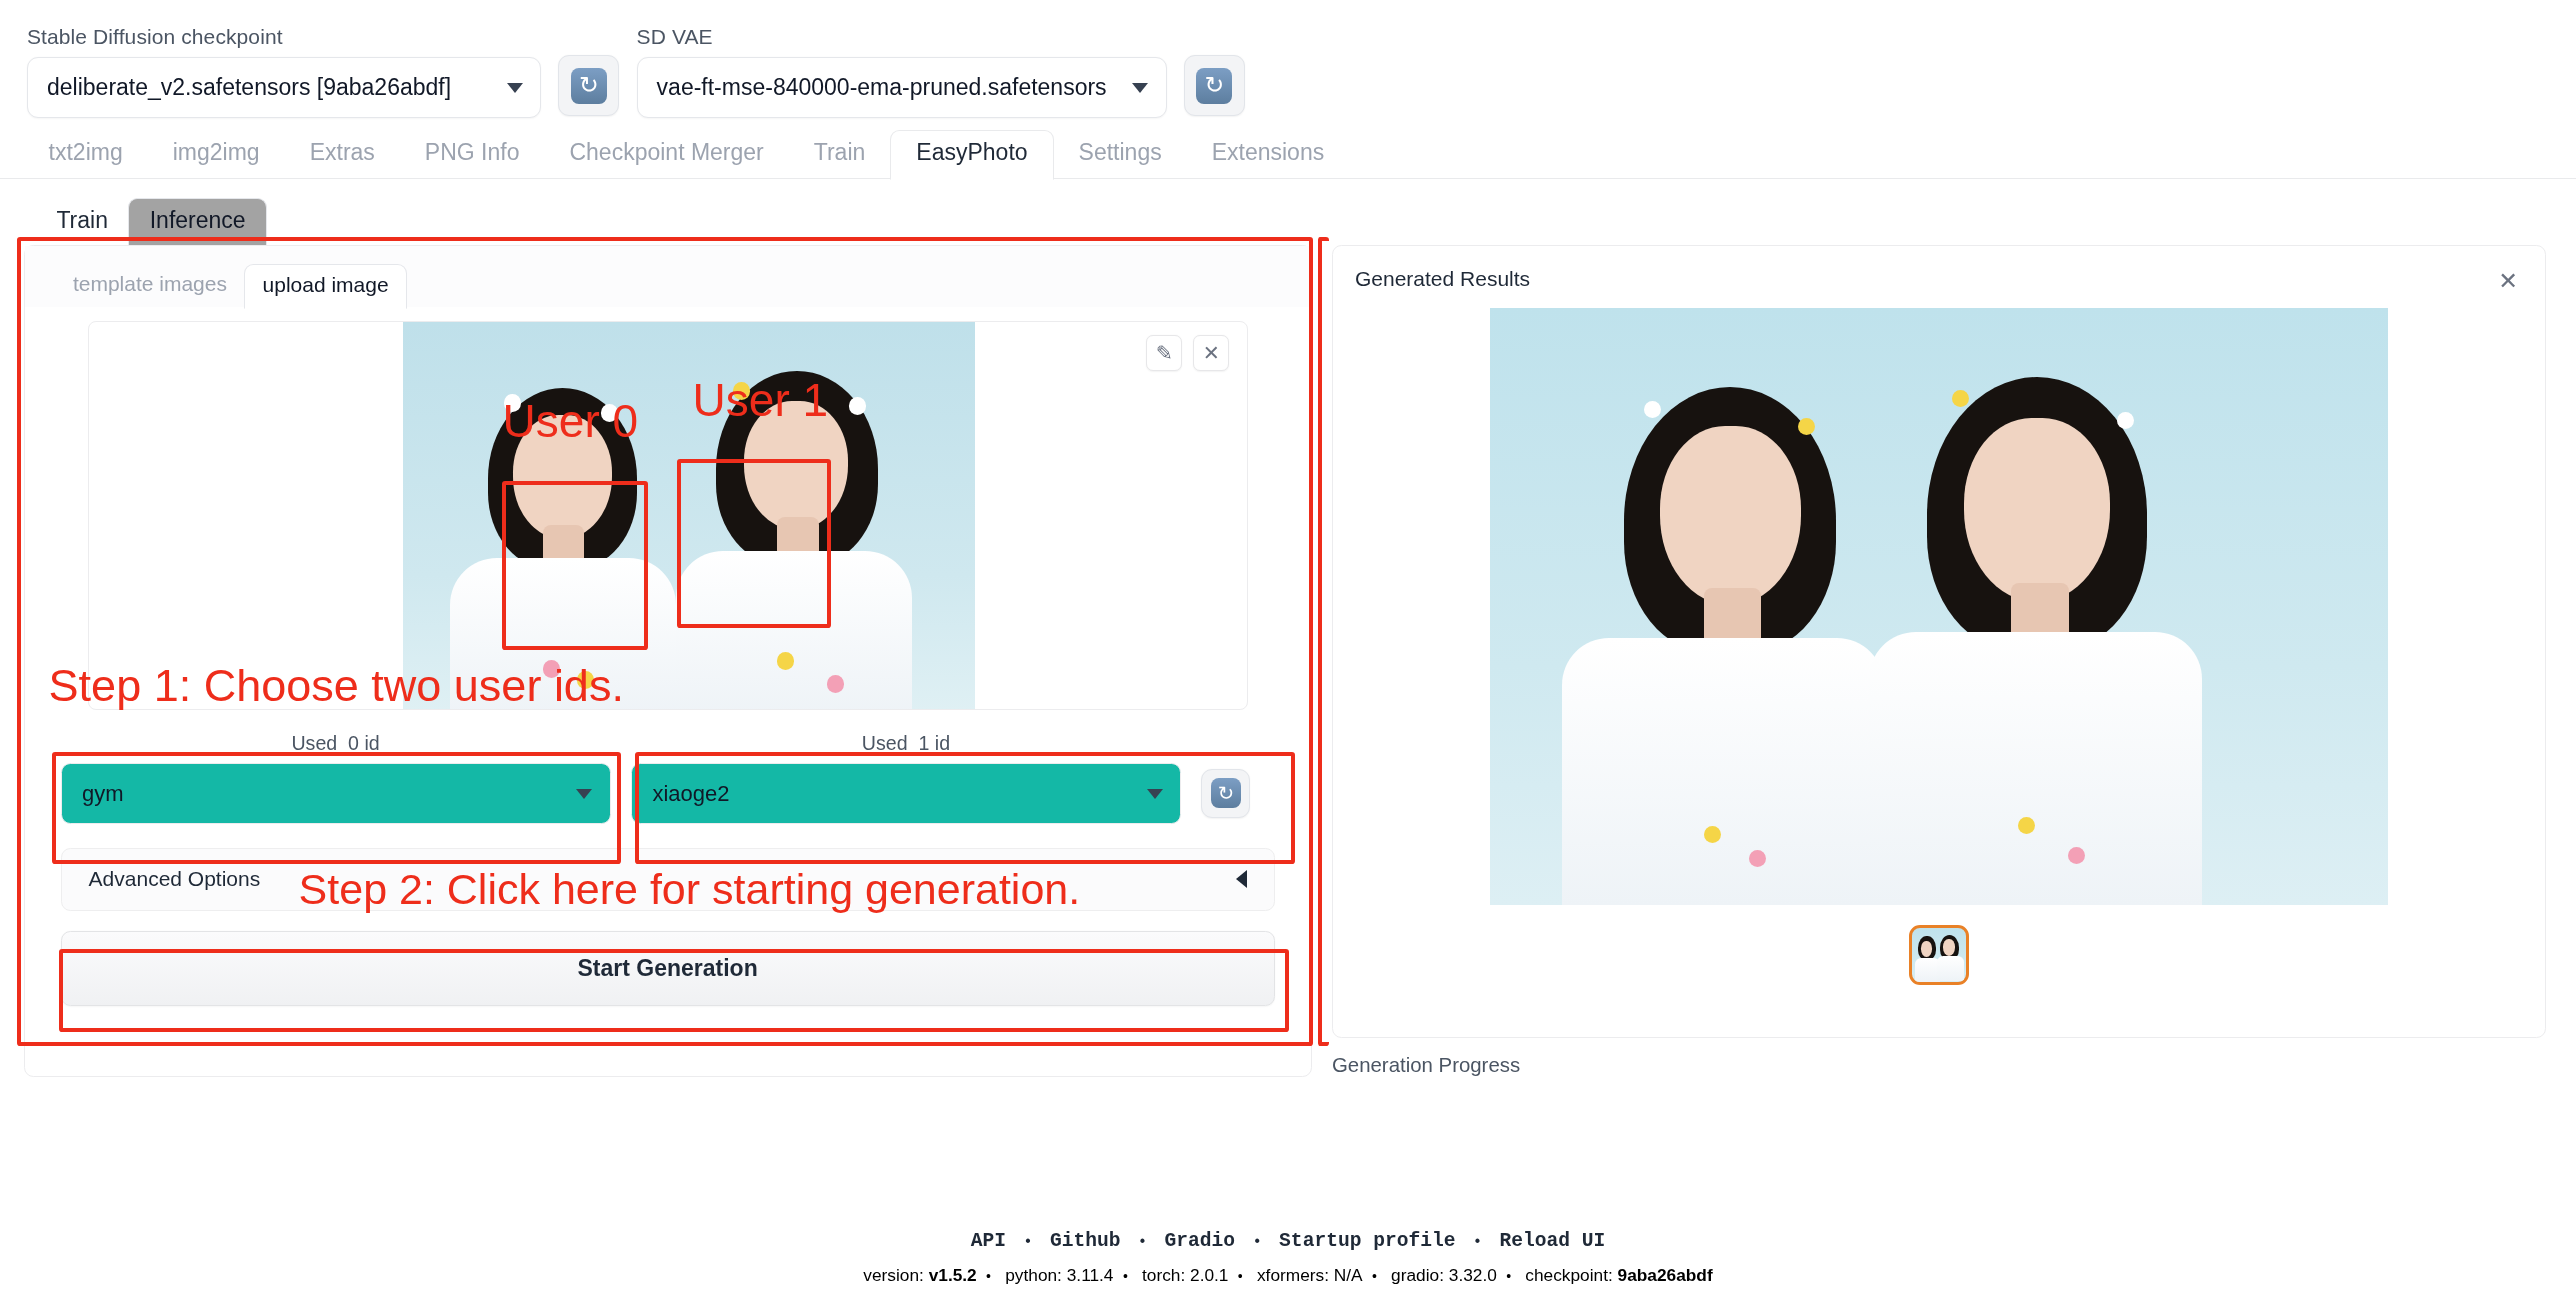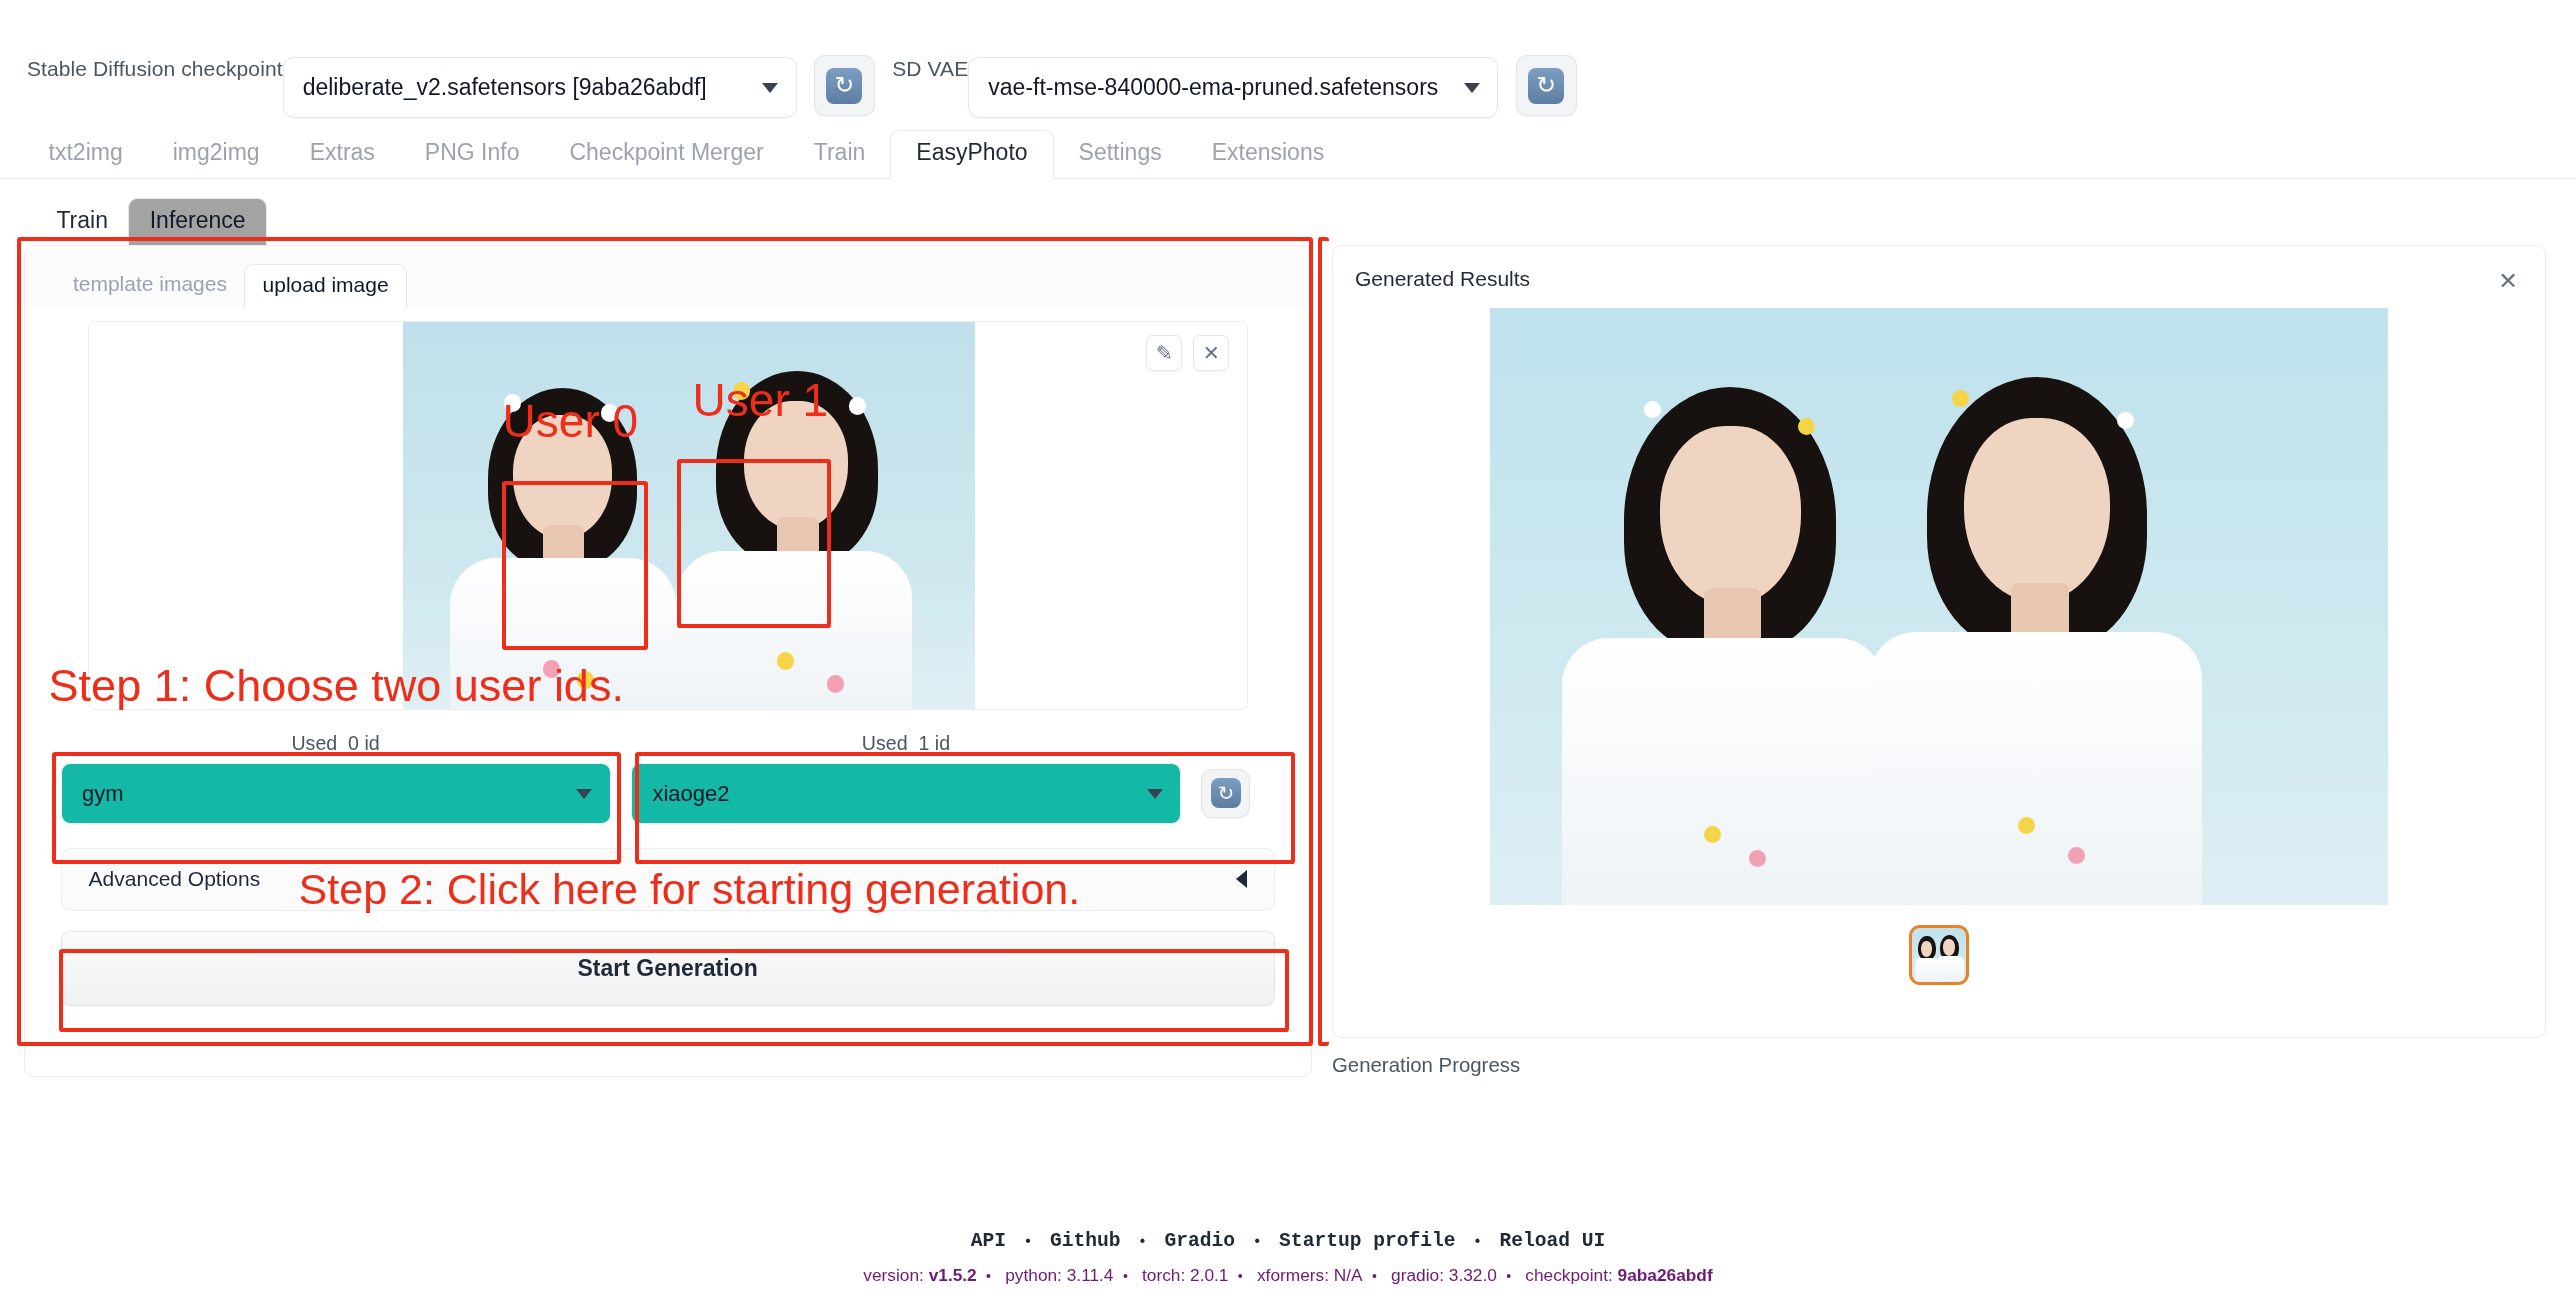--- a/index.html
+++ b/index.html
@@ -17,21 +17,21 @@
   }
 
   
   .topbar {
     display: flex;
     align-items: flex-end;
     gap: 17.3px;
     padding: 11px 27px 0 27px;
     height: 118px;
   }
-  .field-group { display: flex; flex-direction: row; }
+  .field-group { display: flex; flex-direction: column; }
   .field-label {
     font-size: 21px;
     color: #4b5563;
     margin-bottom: 7.9px;
     letter-spacing: 0.1px;
   }
   .select-box {
     position: relative;
     background: #ffffff;
     border: 1.6px solid #e5e7eb;
@@ -346,21 +346,21 @@
   .footer-links {
     font-size: 19.6px; color: #1f2937; font-weight: bold;
     margin-bottom: 12.6px;
     font-family: Liberation Mono, monospace;
   }
   .footer-links span.sep {
     font-weight: normal; color: #1f2937;
     padding: 0 17.3px; font-size: 15.7px;
   }
   .footer-version {
-    font-size: 17.3px; color: #701a75;
+    font-size: 17.3px; color: #000000;
   }
   .footer-version b { font-weight: bold; }
   .footer-version span.sep { padding: 0 9.4px; font-size: 14px; }
 </style>
 </head>
 <body>
 
 <div class="app">
 
   <div class="topbar">

